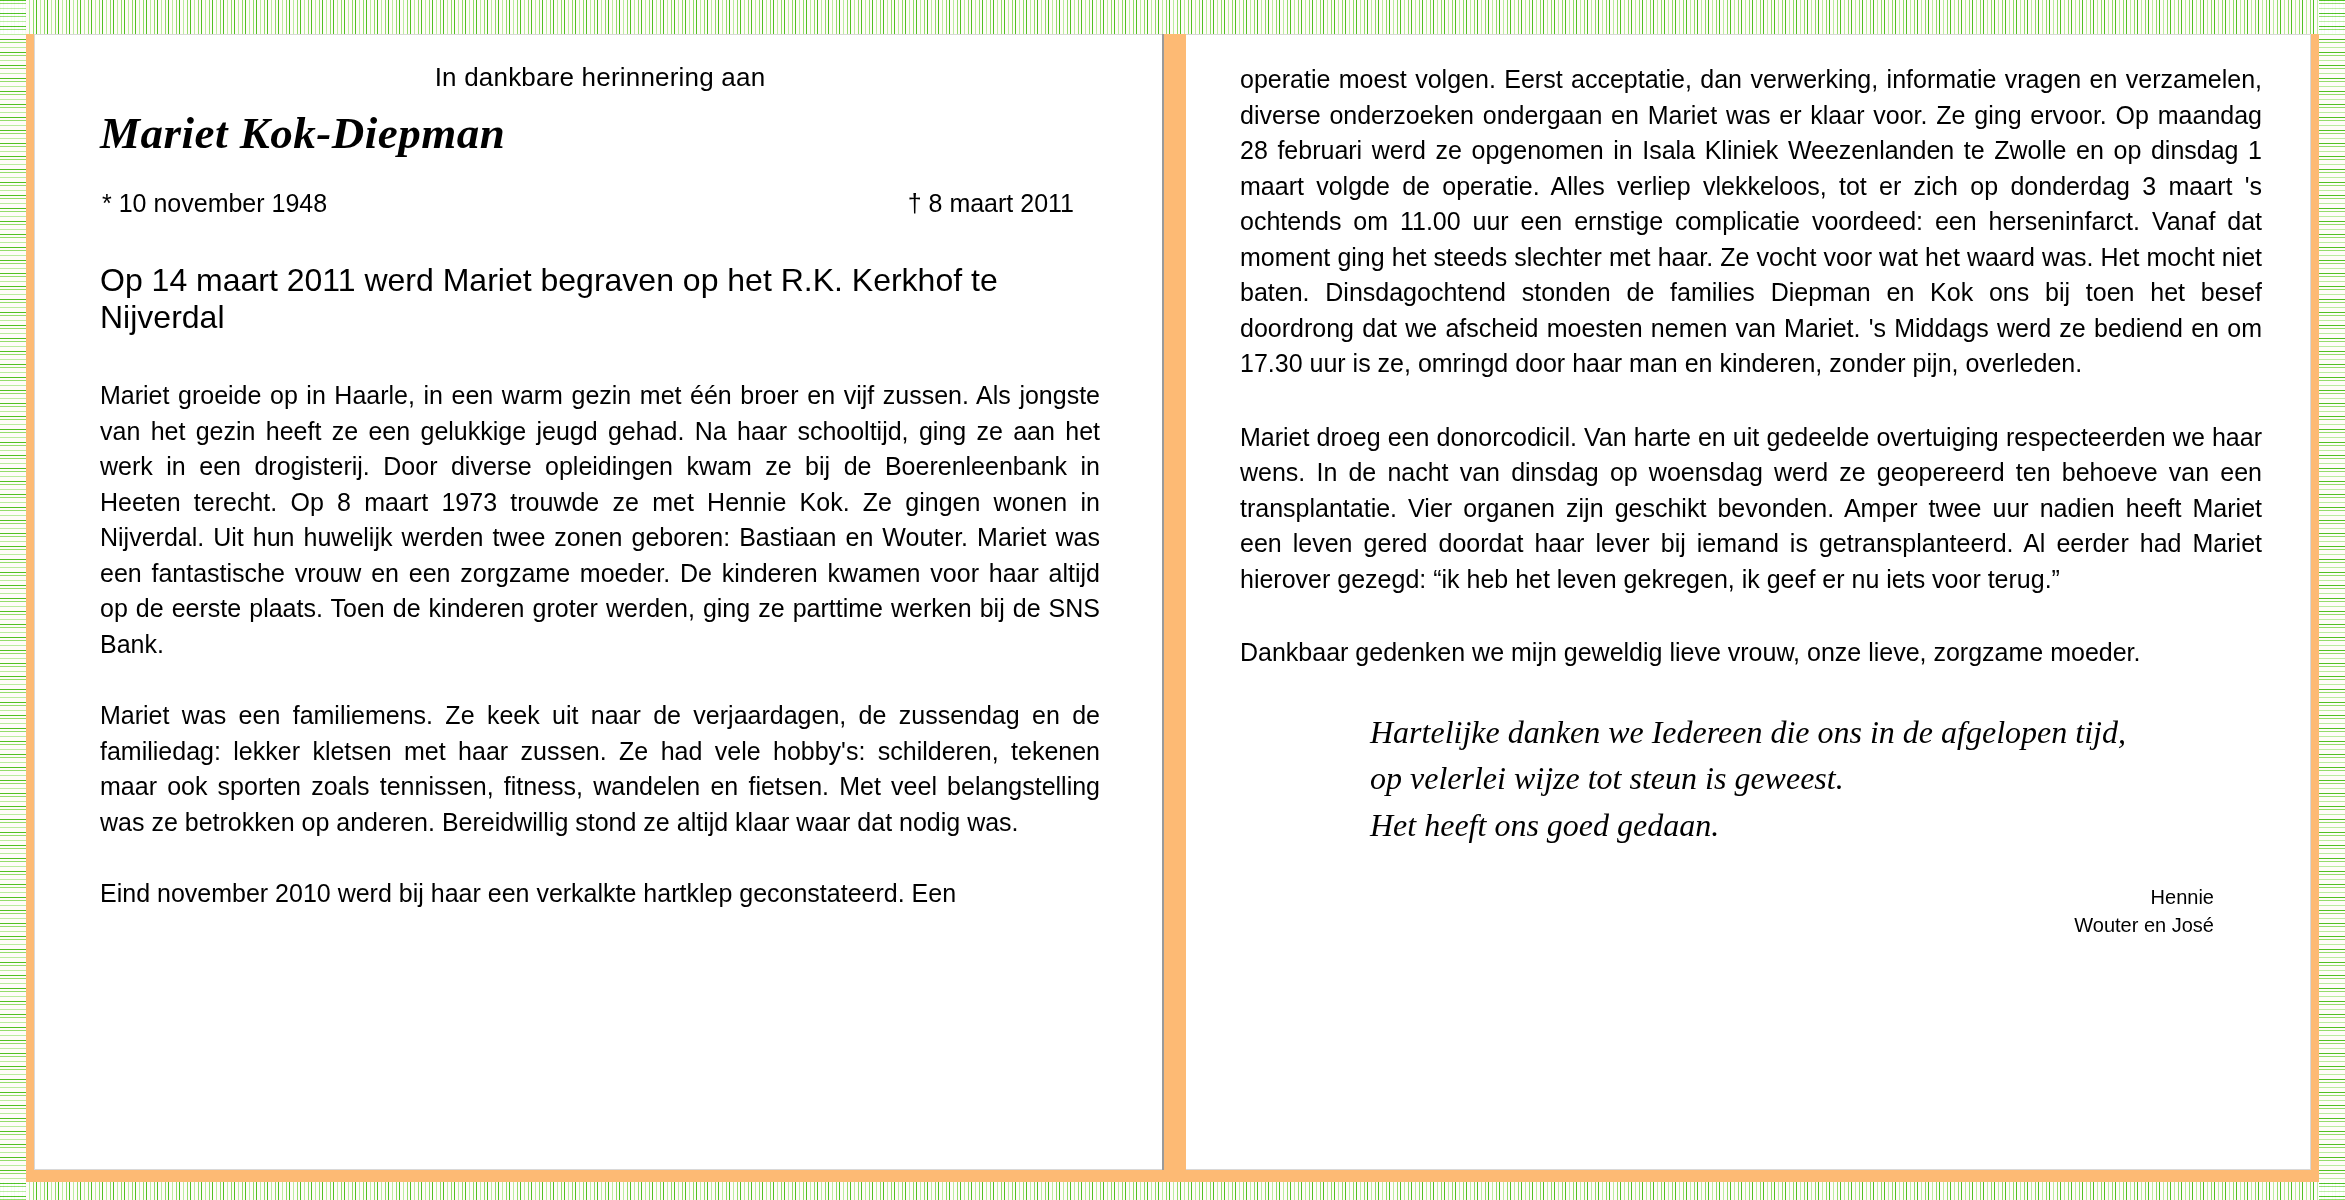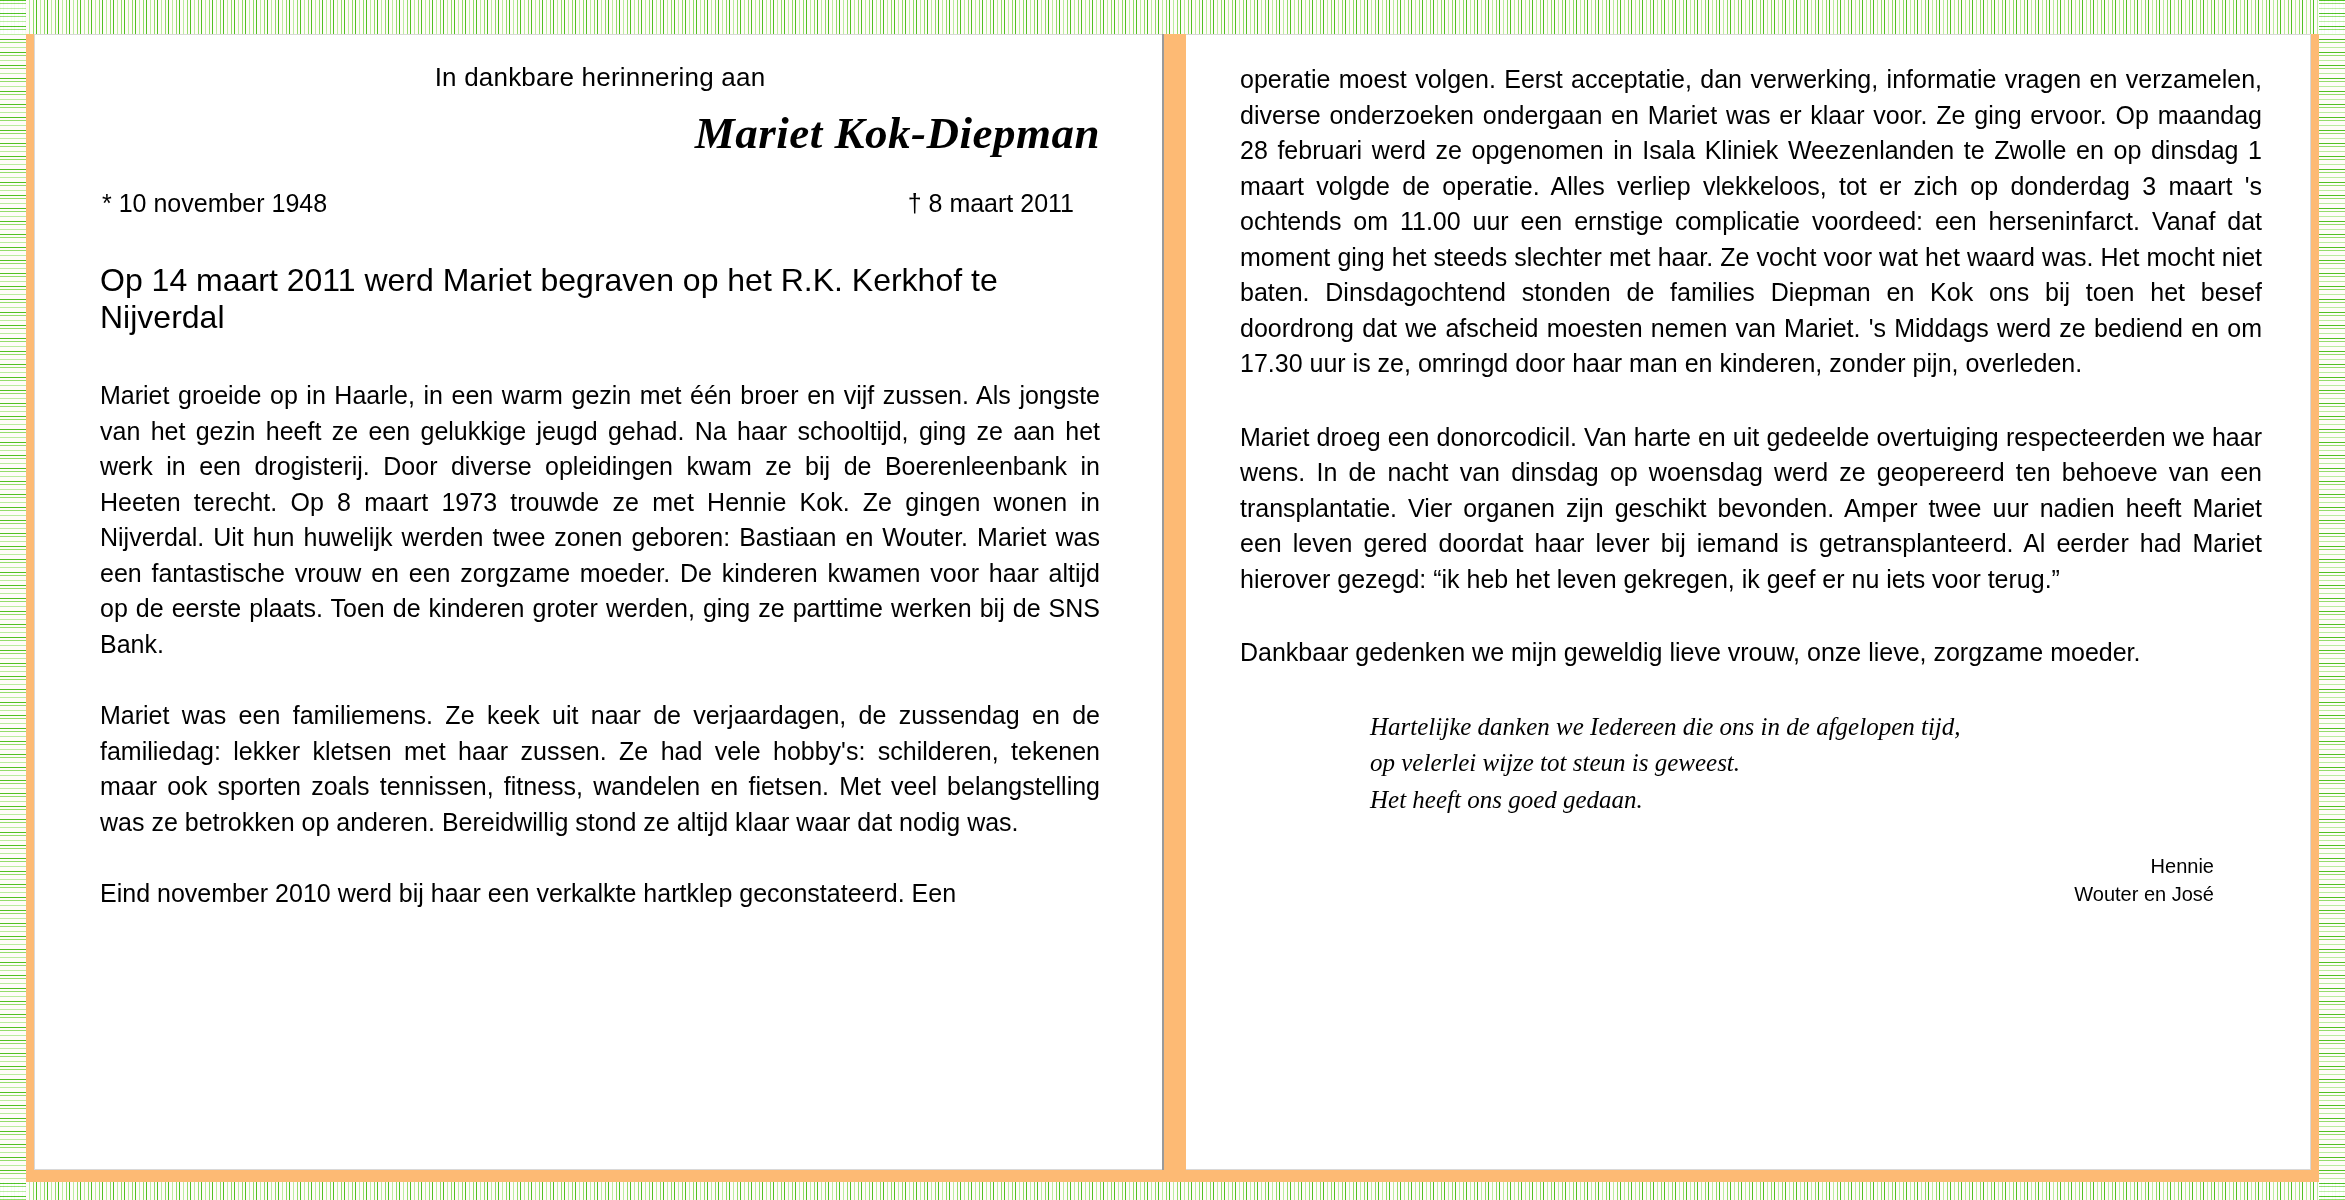--- a/index.html
+++ b/index.html
@@ -89,21 +89,21 @@
     top: 62px;
     width: 1000px;
   }
   .memoriam-line {
     text-align: center;
     font-size: 26px;
     letter-spacing: .2px;
     margin: 0 0 14px 0;
   }
   .deceased-name {
-    text-align: right;
+    text-align: left;
     font-family: "Liberation Serif", serif;
     font-style: italic;
     font-size: 45px;
     letter-spacing: .5px;
     margin: 0 0 30px 0;
   }
   .dates-row {
     display: flex;
     justify-content: space-between;
     font-size: 25px;
@@ -128,21 +128,21 @@
     position: absolute;
     left: 1240px;
     top: 62px;
     width: 1022px;
   }
   .right-inner .body-par { margin-bottom: 38px; }
 
   .quote-block {
     font-family: "Liberation Serif", serif;
     font-style: italic;
-    font-size: 25px;
+    font-size: 32px;
     line-height: 1.46;
     margin: 34px 0 0 130px;
   }
   .signature-block {
     margin: 34px 48px 0 0;
     text-align: right;
     font-size: 20px;
     line-height: 1.42;
   }
 </style>

